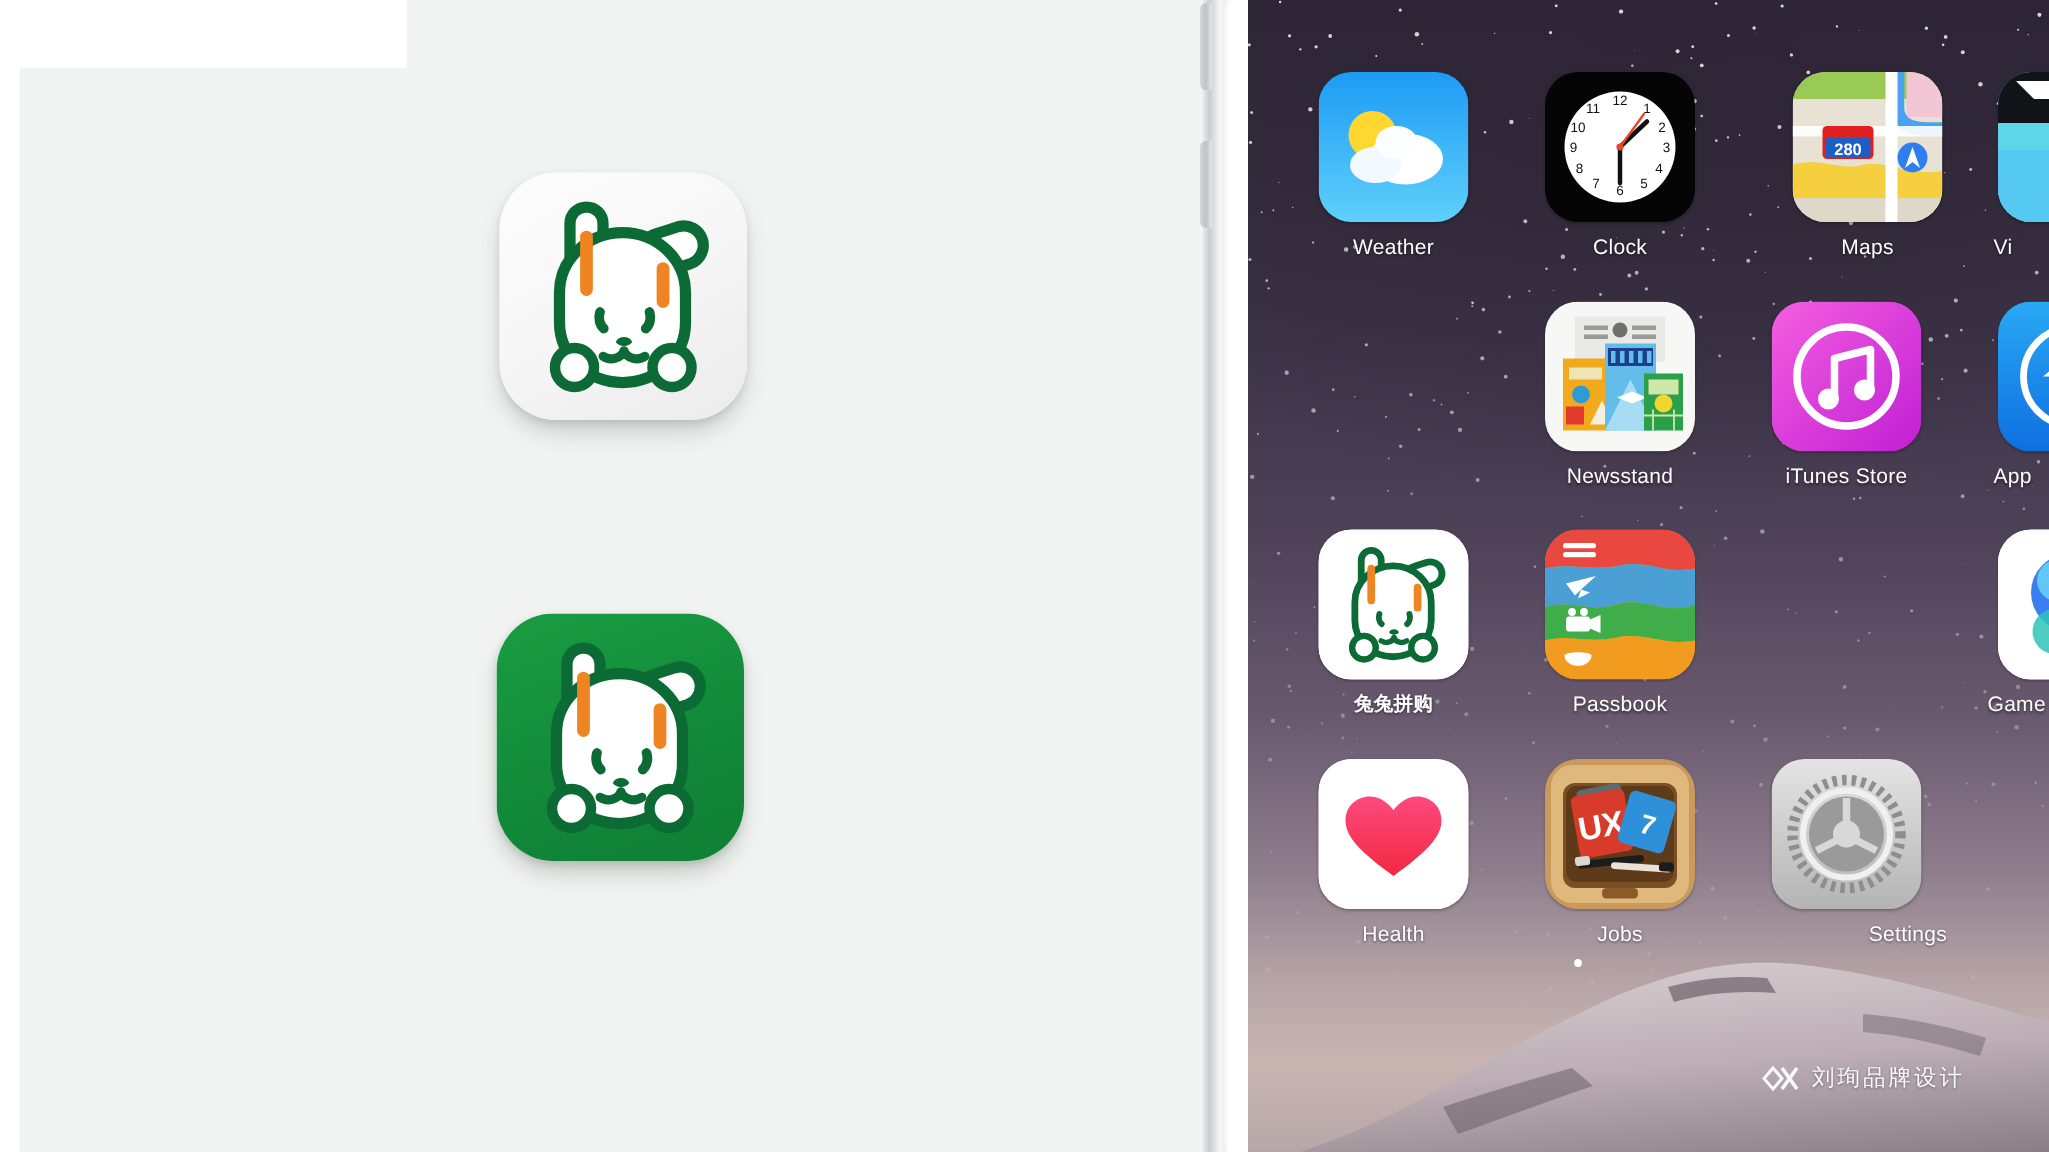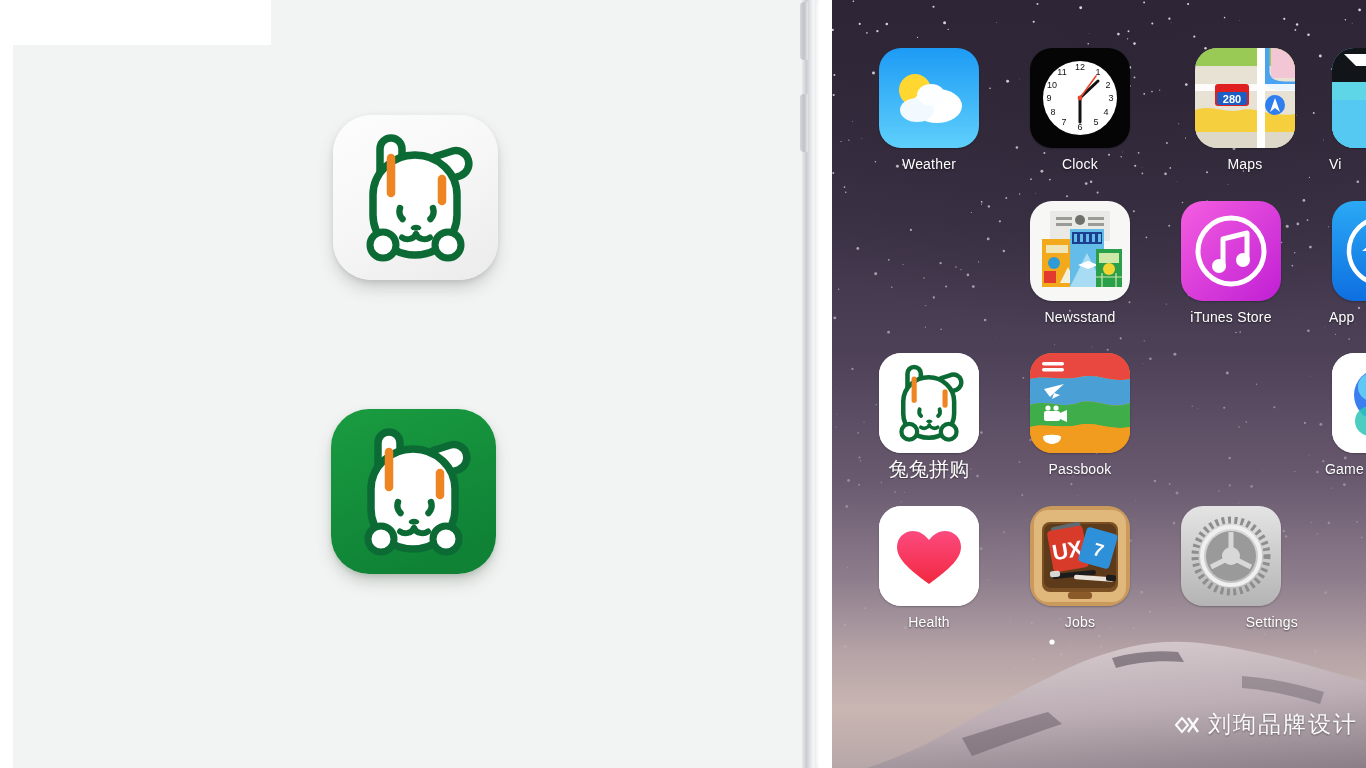--- a/index.html
+++ b/index.html
@@ -94,31 +94,31 @@
     width:100px; height:100px; margin:0 auto;
     border-radius:22px; overflow:hidden; position:relative;
     box-shadow:0 1px 2px rgba(0,0,0,.25);
   }
   .app-label{
     margin-top:6px; font-size:14px; line-height:20px;
     color:#ffffff; letter-spacing:.2px;
     text-shadow:0 1px 2px rgba(0,0,0,.55);
     white-space:nowrap; overflow:hidden;
   }
-  .app-label.cjk{ font-weight:normal; font-size:20px; }
+  .app-label.cjk{ font-weight:bold; font-size:13px; }
   .app-svg{ width:100%; height:100%; display:block; }
 
   
   #watermark{
     position:absolute; left:342px; top:727px;
     display:flex; align-items:center; gap:8px;
     opacity:.95;
   }
   #watermark-text{
-    font-size:23px; color:#ffffff; letter-spacing:2px;
+    font-size:15px; color:#ffffff; letter-spacing:2px;
     text-shadow:0 1px 2px rgba(0,0,0,.4);
   }
 </style>
 </head>
 <body>
 
 <div id="showcase-panel">
   <div id="panel-left-white-strip"></div>
   <div id="panel-top-white-block"></div>
 

